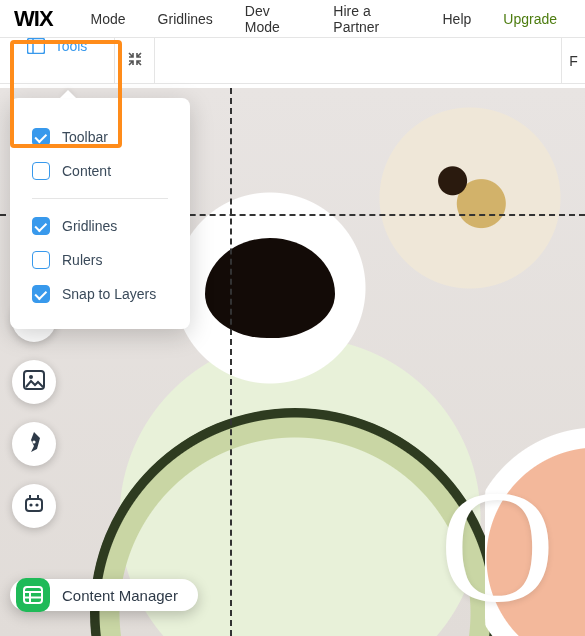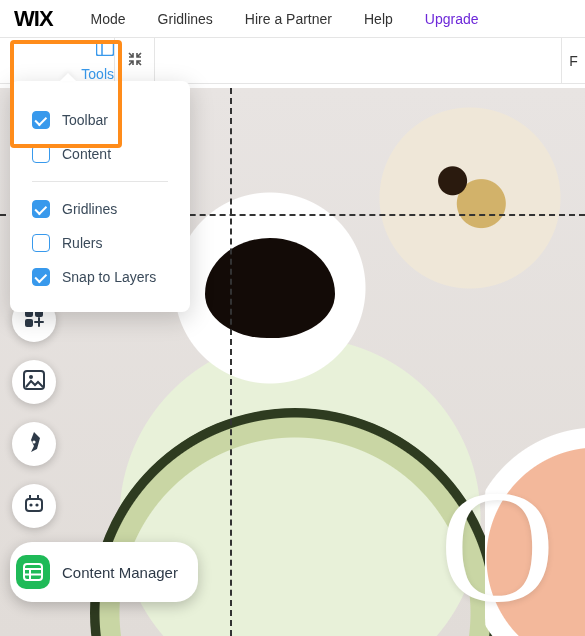--- a/index.html
+++ b/index.html
@@ -10,31 +10,31 @@
     align-items: center;
     padding: 0 14px;
     border-bottom: 1px solid #e5e5e5;
     gap: 4px;
     position: relative;
     z-index: 50;
     background: #fff;
   }
   .logo { font-weight: 900; font-size: 22px; letter-spacing: -1px; color:#000; margin-right: 20px; }
   .menu-item { font-size: 14px; color: #333; padding: 0 14px; cursor: pointer; }
-  .menu-item.upgrade { color: #6d28d9; }
+  .menu-item.upgrade { color: #4d7c0f; }
   .second-bar {
     height: 46px;
     border-bottom: 1px solid #e5e5e5;
     display: flex;
     align-items: stretch;
     background:#fff;
     position: relative;
     z-index: 30;
   }
-  .tools-slot { width: 115px; border-right: 1px solid #e5e5e5; display:flex; align-items:flex-end; justify-content:center; gap:10px; cursor:pointer;flex-direction:column; }
+  .tools-slot { width: 115px; border-right: 1px solid #e5e5e5; display:flex; align-items:flex-start; justify-content:center; gap:10px; cursor:pointer; }
   .tools-slot .tlabel { color:#3899ec; font-size:14px; }
   .tool-icon svg { display:block; }
   .collapse-slot { width: 40px; border-right:1px solid #e5e5e5; display:flex; align-items:center; justify-content:center; }
   .second-bar .spacer { flex:1; }
   .second-bar .right-slot { width:24px; border-left:1px solid #e5e5e5; display:flex; align-items:center; justify-content:center; font-size:14px; color:#333; }
 
   .highlight-box {
     position: absolute;
     left: 10px;
     top: 40px;
@@ -69,21 +69,21 @@
   }
 
   
   .guide-h, .guide-v { position:absolute; border:0; }
   .guide-h { left:0; right:0; height:0; border-top:2px dashed #333; }
   .guide-v { top:0; bottom:0; width:0; border-left:2px dashed #333; }
 
   
   .dropdown {
     position:absolute;
-    left:10px; top:81px;
+    left:10px; top:98px;
     width:180px;
     background:#fff;
     box-shadow: 0 6px 24px rgba(0,0,0,.18);
     border-radius:8px;
     padding: 22px 0 18px;
     z-index: 40;
   }
   .dropdown::before {
     content:"";
     position:absolute;
@@ -106,22 +106,22 @@
     background:#fff;
     box-shadow:0 2px 8px rgba(0,0,0,.2);
     display:flex; align-items:center; justify-content:center;
     cursor:pointer;
     z-index:20;
   }
   .circle-btn svg { fill:#2e3a48; }
 
   .cm-pill {
     position:absolute;
-    left:10px; bottom:34px;
-    height:60px;
+    left:10px; bottom:25px;
+    height:32px;
     background:#fff; border-radius:22px;
     box-shadow:0 4px 14px rgba(0,0,0,.22);
     display:flex; align-items:center; gap:12px;
     padding:0 20px 0 6px;
     cursor:pointer;
     z-index:20;
   }
   .cm-icon { width:34px; height:34px; border-radius:10px; background:#1fba58; display:flex; align-items:center; justify-content:center; }
   .cm-label { font-size:15px; color:#2e3a48; }
 
@@ -137,20 +137,21 @@
     text-shadow:0 2px 6px rgba(0,0,0,.1);
   }
 </style>
 </head>
 <body>
 
 <div class="top-bar">
   <span class="logo">WIX</span>
   <span class="menu-item">Mode</span>
   <span class="menu-item">Gridlines</span>
+  <span class="menu-item">Dev Mode</span>
   <span class="menu-item">Hire a Partner</span>
   <span class="menu-item">Help</span>
   <span class="menu-item upgrade">Upgrade</span>
 </div>
 
 <div class="second-bar">
   <div class="tools-slot">
     <span class="tool-icon">
       <svg width="18" height="16" viewBox="0 0 18 16">
           <rect x="0.5" y="0.5" width="17" height="15" rx="2" fill="none" stroke="#3899ec" stroke-width="1.5"></rect>

